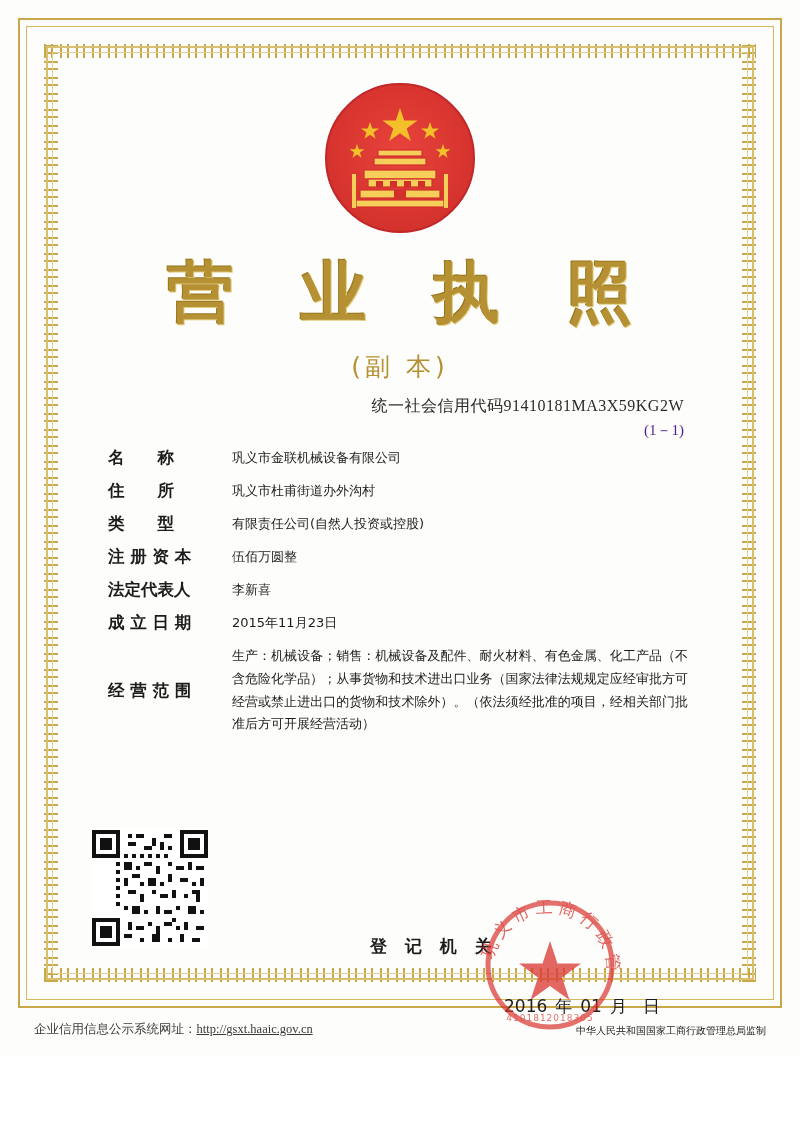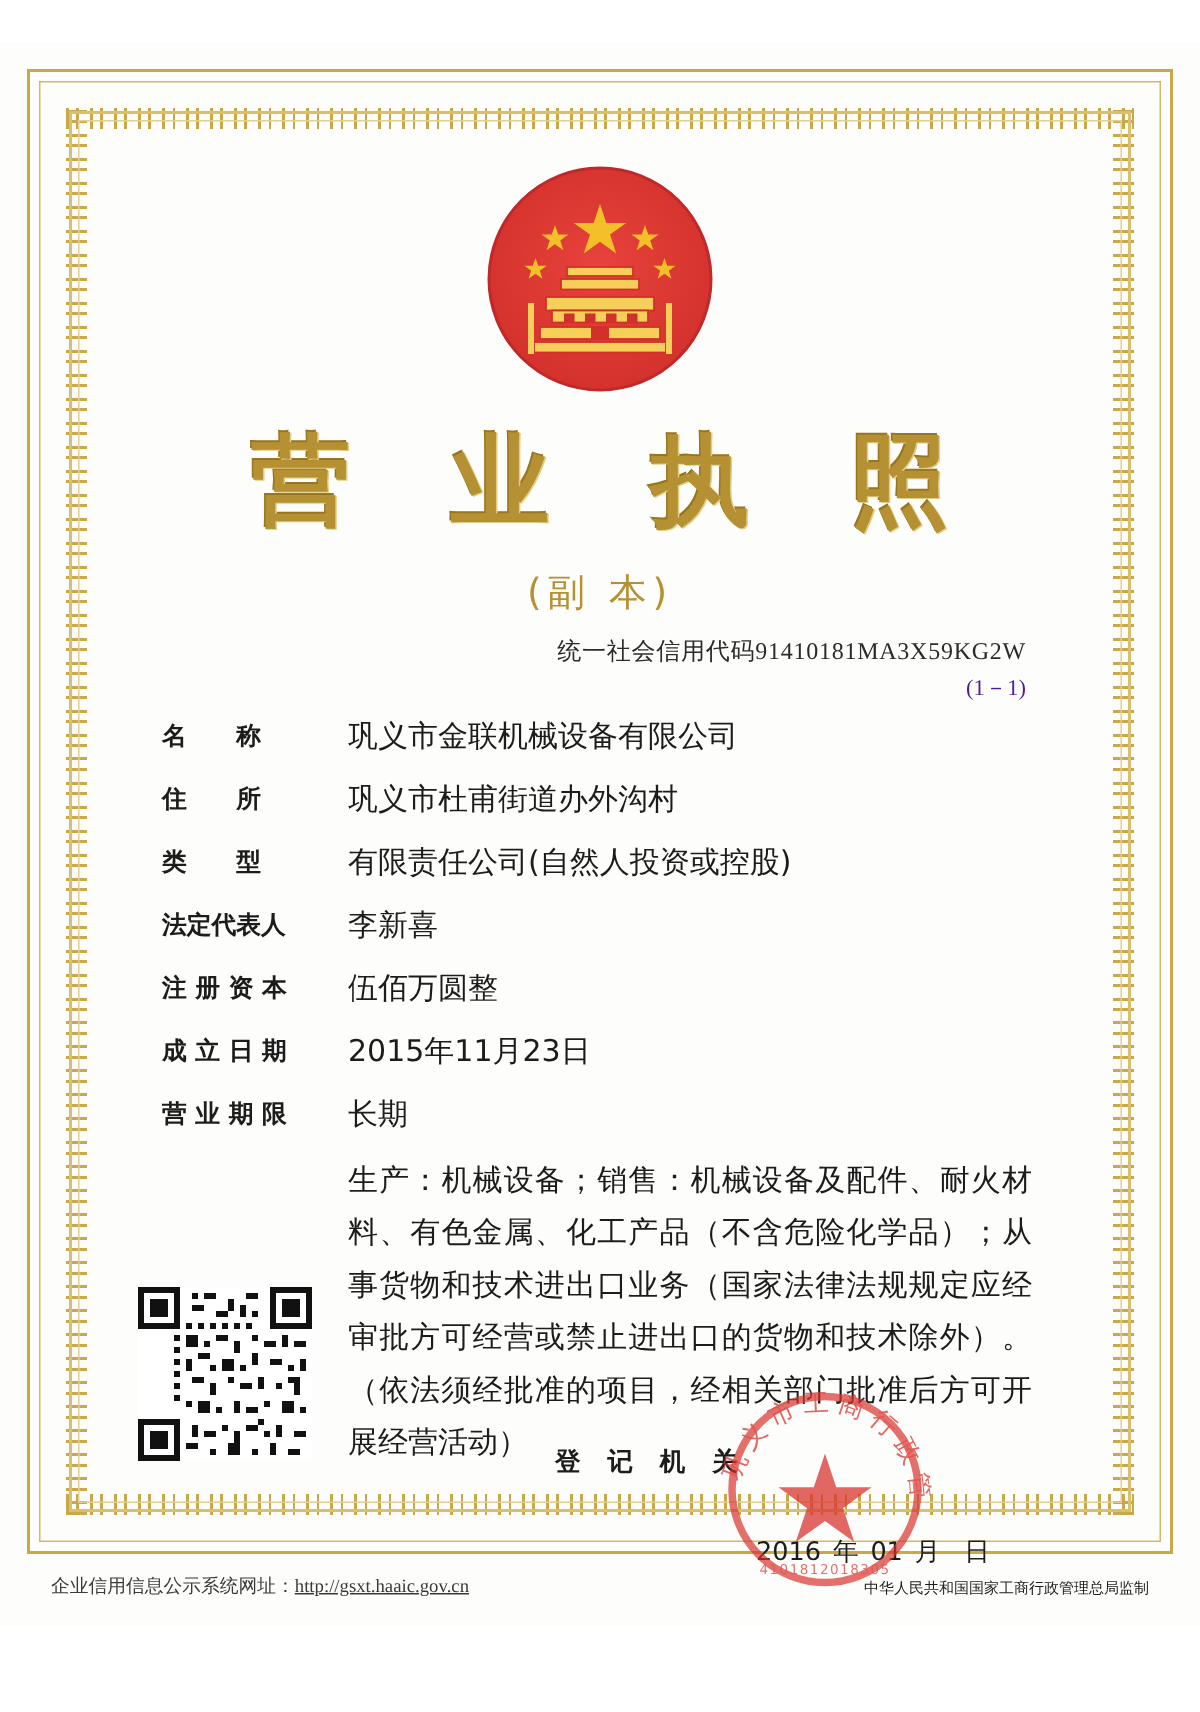--- a/index.html
+++ b/index.html
@@ -12,21 +12,20 @@
     background: #ffffff;
     font-family: "Liberation Serif", serif;
     overflow: hidden;
   }
 
   .page {
     position: relative;
     width: 800px;
     height: 1056px;
     background: #fdfdfb;
-    margin-top: 28px;
   }
 
   
   .border-outer {
     position: absolute;
     left: 18px;
     top: 18px;
     right: 18px;
     bottom: 48px;
     border: 2px solid #c9a84a;
@@ -165,21 +164,21 @@
     flex: 0 0 124px;
     font-family: "DejaVu Sans", sans-serif;
     font-size: 16.5px;
     font-weight: bold;
     color: #1c1c1c;
     letter-spacing: 0;
   }
   .field-value {
     flex: 1;
     font-family: "DejaVu Sans", sans-serif;
-    font-size: 20px;
+    font-size: 13px;
     color: #1c1c1c;
     line-height: 1.55;
   }
   .field-value.scope {
     line-height: 1.75;
     text-align: justify;
   }
 
   
   .qr {
@@ -311,34 +310,30 @@
     </div>
     <div class="field-row">
       <div class="field-label">住　　所</div>
       <div class="field-value">巩义市杜甫街道办外沟村</div>
     </div>
     <div class="field-row">
       <div class="field-label">类　　型</div>
       <div class="field-value">有限责任公司(自然人投资或控股)</div>
     </div>
     <div class="field-row">
+      <div class="field-label">注 册 资 本</div>
+      <div class="field-value">伍佰万圆整</div>
+    </div>
+    <div class="field-row">
       <div class="field-label">法定代表人</div>
       <div class="field-value">李新喜</div>
     </div>
     <div class="field-row">
-      <div class="field-label">注 册 资 本</div>
-      <div class="field-value">伍佰万圆整</div>
-    </div>
-    <div class="field-row">
       <div class="field-label">成 立 日 期</div>
       <div class="field-value">2015年11月23日</div>
-    </div>
-    <div class="field-row">
-      <div class="field-label">营 业 期 限</div>
-      <div class="field-value">长期</div>
     </div>
     <div class="field-row">
       <div class="field-label">经 营 范 围</div>
       <div class="field-value scope">生产：机械设备；销售：机械设备及配件、耐火材料、有色金属、化工产品（不含危险化学品）；从事货物和技术进出口业务（国家法律法规规定应经审批方可经营或禁止进出口的货物和技术除外）。（依法须经批准的项目，经相关部门批准后方可开展经营活动）</div>
     </div>
   </div>
 
   <div class="qr">
     <svg viewBox="0 0 29 29" width="116" height="116" shape-rendering="crispEdges">
       <rect width="29" height="29" fill="#ffffff"></rect>

